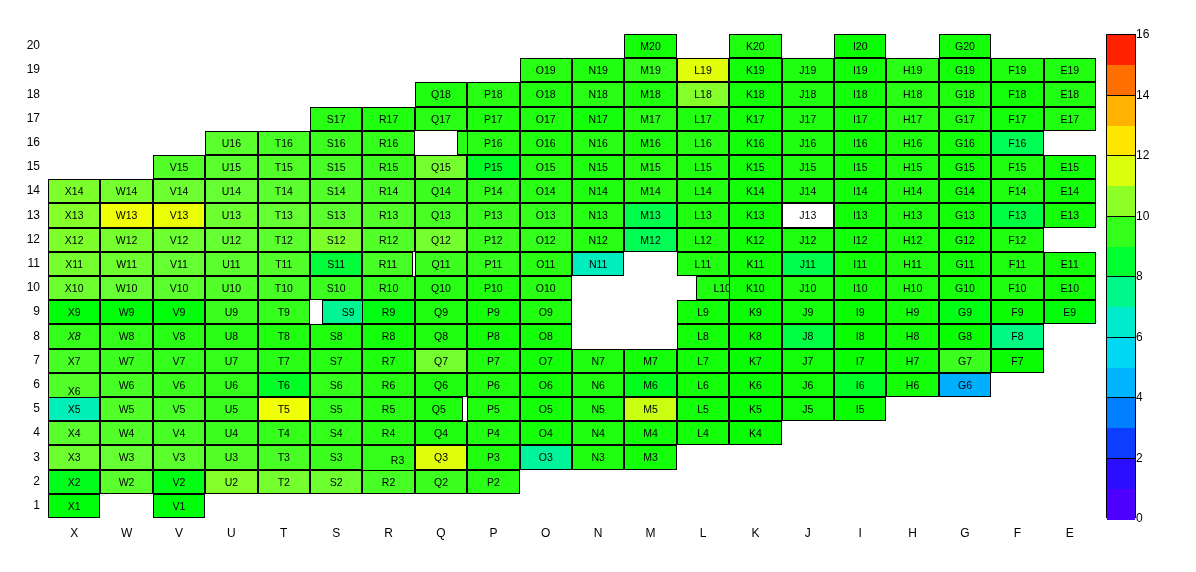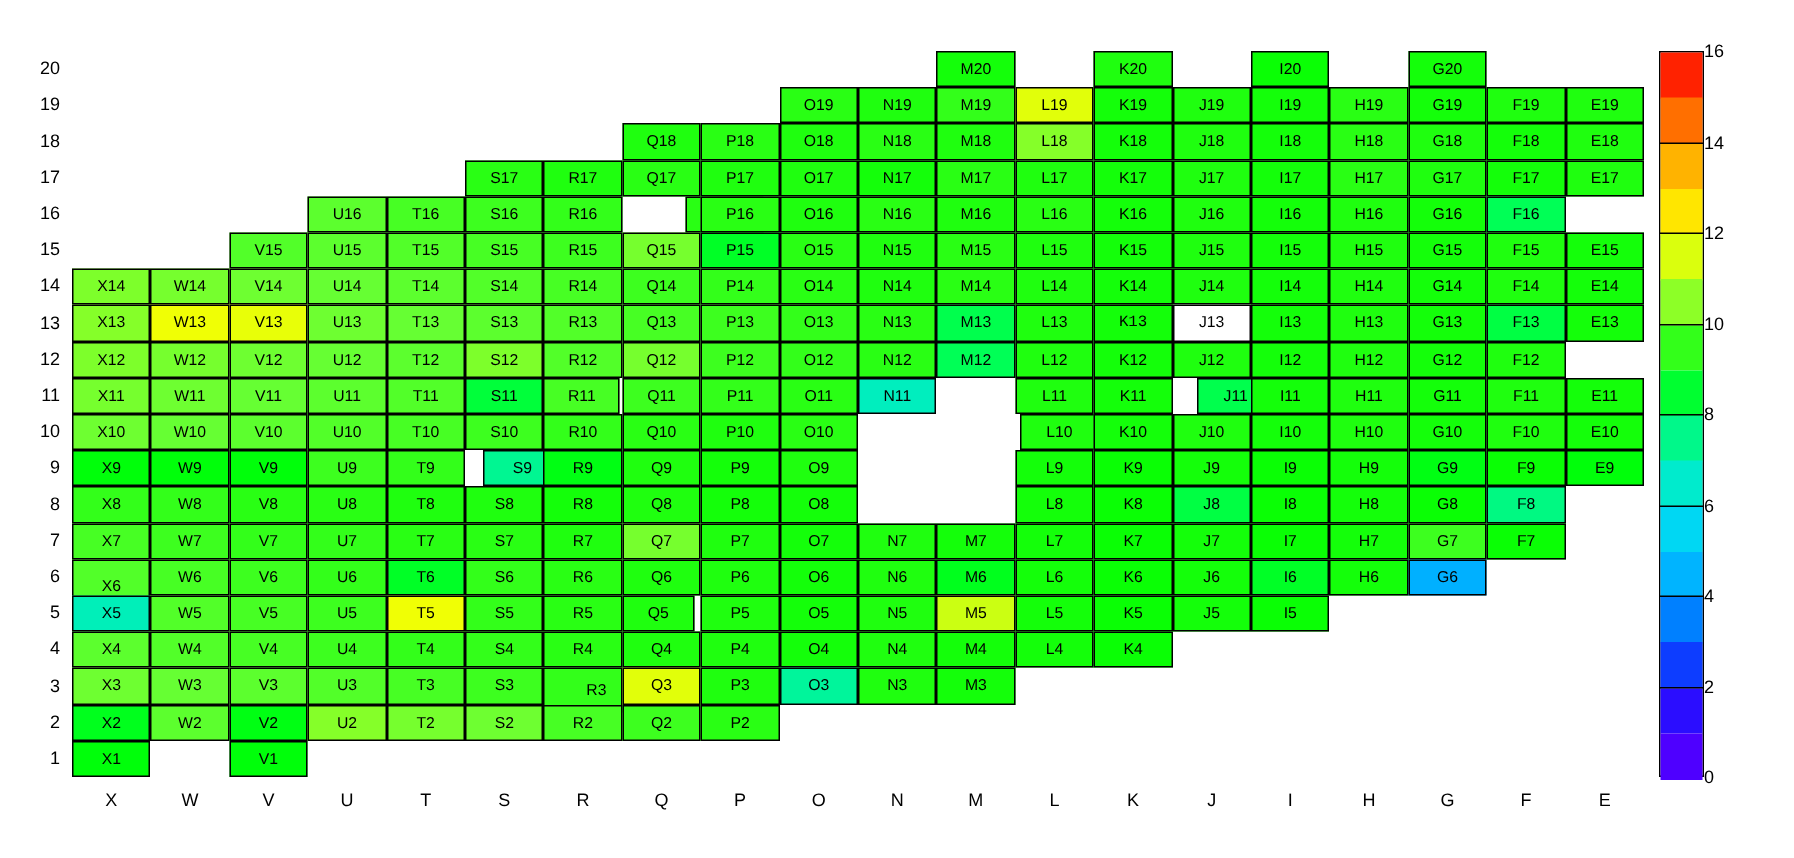--- a/index.html
+++ b/index.html
@@ -125,21 +125,21 @@
         <div class="cell" style="left: 157.2px; top: 169.4px; width: 52.4px; height: 24.2px; background: rgb(110, 255, 49);">U13</div>
         <div class="cell" style="left: 209.6px; top: 169.4px; width: 52.4px; height: 24.2px; background: rgb(102, 255, 51);">T13</div>
         <div class="cell" style="left: 262px; top: 169.4px; width: 52.4px; height: 24.2px; background: rgb(92, 255, 46);">S13</div>
         <div class="cell" style="left: 314.4px; top: 169.4px; width: 52.4px; height: 24.2px; background: rgb(82, 255, 41);">R13</div>
         <div class="cell" style="left: 366.8px; top: 169.4px; width: 52.4px; height: 24.2px; background: rgb(71, 255, 36);">Q13</div>
         <div class="cell" style="left: 419.2px; top: 169.4px; width: 52.4px; height: 24.2px; background: rgb(61, 255, 31);">P13</div>
         <div class="cell" style="left: 471.6px; top: 169.4px; width: 52.4px; height: 24.2px; background: rgb(51, 255, 26);">O13</div>
         <div class="cell" style="left: 524px; top: 169.4px; width: 52.4px; height: 24.2px; background: rgb(41, 255, 20);">N13</div>
         <div class="cell" style="left: 576.4px; top: 169.4px; width: 52.4px; height: 24.2px; background: rgb(0, 255, 77);">M13</div>
         <div class="cell" style="left: 628.8px; top: 169.4px; width: 52.4px; height: 24.2px; background: rgb(31, 255, 15);">L13</div>
-        <div class="cell" style="left: 681.2px; top: 169.4px; width: 52.4px; height: 24.2px; background: rgb(20, 255, 10); font-family: Liberation Mono, monospace;">K13</div>
+        <div class="cell" style="left: 681.2px; top: 169.4px; width: 52.4px; height: 24.2px; background: rgb(20, 255, 10);">K13</div>
         <div class="cell" style="left: 733.6px; top: 169.4px; width: 52.4px; height: 24.2px; background: rgb(255, 255, 255);">J13</div>
         <div class="cell" style="left: 786px; top: 169.4px; width: 52.4px; height: 24.2px; background: rgb(20, 255, 10);">I13</div>
         <div class="cell" style="left: 838.4px; top: 169.4px; width: 52.4px; height: 24.2px; background: rgb(31, 255, 15);">H13</div>
         <div class="cell" style="left: 890.8px; top: 169.4px; width: 52.4px; height: 24.2px; background: rgb(20, 255, 10);">G13</div>
         <div class="cell" style="left: 943.2px; top: 169.4px; width: 52.4px; height: 24.2px; background: rgb(0, 255, 67);">F13</div>
         <div class="cell" style="left: 995.6px; top: 169.4px; width: 52.4px; height: 24.2px; background: rgb(20, 255, 10);">E13</div>
         <div class="cell" style="left: 0px; top: 193.6px; width: 52.4px; height: 24.2px; background: rgb(125, 255, 43);">X12</div>
         <div class="cell" style="left: 52.4px; top: 193.6px; width: 52.4px; height: 24.2px; background: rgb(118, 255, 46);">W12</div>
         <div class="cell" style="left: 104.8px; top: 193.6px; width: 52.4px; height: 24.2px; background: rgb(110, 255, 49);">V12</div>
         <div class="cell" style="left: 157.2px; top: 193.6px; width: 52.4px; height: 24.2px; background: rgb(102, 255, 51);">U12</div>
@@ -164,37 +164,37 @@
         <div class="cell" style="left: 157.2px; top: 217.8px; width: 52.4px; height: 24.2px; background: rgb(92, 255, 46);">U11</div>
         <div class="cell" style="left: 209.6px; top: 217.8px; width: 52.4px; height: 24.2px; background: rgb(82, 255, 41);">T11</div>
         <div class="cell" style="left: 262px; top: 217.8px; width: 52.4px; height: 24.2px; background: rgb(0, 255, 58);">S11</div>
         <div class="cell" style="left: 314.4px; top: 217.8px; width: 51px; height: 24.2px; background: rgb(71, 255, 36); text-align: right;">R11</div>
         <div class="cell" style="left: 366.8px; top: 217.8px; width: 52.4px; height: 24.2px; background: rgb(61, 255, 31);">Q11</div>
         <div class="cell" style="left: 419.2px; top: 217.8px; width: 52.4px; height: 24.2px; background: rgb(51, 255, 26);">P11</div>
         <div class="cell" style="left: 471.6px; top: 217.8px; width: 52.4px; height: 24.2px; background: rgb(41, 255, 20);">O11</div>
         <div class="cell" style="left: 524px; top: 217.8px; width: 52.4px; height: 24.2px; background: rgb(0, 238, 190);">N11</div>
         <div class="cell" style="left: 628.8px; top: 217.8px; width: 52.4px; height: 24.2px; background: rgb(31, 255, 15);">L11</div>
         <div class="cell" style="left: 681.2px; top: 217.8px; width: 52.4px; height: 24.2px; background: rgb(20, 255, 10);">K11</div>
-        <div class="cell" style="left: 733.6px; top: 217.8px; width: 52.4px; height: 24.2px; background: rgb(0, 255, 77); margin-left: 16px;">J11</div>
+        <div class="cell" style="left: 733.6px; top: 217.8px; width: 52.4px; height: 24.2px; background: rgb(0, 255, 77);">J11</div>
         <div class="cell" style="left: 786px; top: 217.8px; width: 52.4px; height: 24.2px; background: rgb(20, 255, 10);">I11</div>
         <div class="cell" style="left: 838.4px; top: 217.8px; width: 52.4px; height: 24.2px; background: rgb(31, 255, 15);">H11</div>
         <div class="cell" style="left: 890.8px; top: 217.8px; width: 52.4px; height: 24.2px; background: rgb(20, 255, 10);">G11</div>
         <div class="cell" style="left: 943.2px; top: 217.8px; width: 52.4px; height: 24.2px; background: rgb(31, 255, 15);">F11</div>
         <div class="cell" style="left: 995.6px; top: 217.8px; width: 52.4px; height: 24.2px; background: rgb(20, 255, 10);">E11</div>
         <div class="cell" style="left: 0px; top: 242px; width: 52.4px; height: 24.2px; background: rgb(110, 255, 49);">X10</div>
         <div class="cell" style="left: 52.4px; top: 242px; width: 52.4px; height: 24.2px; background: rgb(102, 255, 51);">W10</div>
         <div class="cell" style="left: 104.8px; top: 242px; width: 52.4px; height: 24.2px; background: rgb(92, 255, 46);">V10</div>
         <div class="cell" style="left: 157.2px; top: 242px; width: 52.4px; height: 24.2px; background: rgb(82, 255, 41);">U10</div>
         <div class="cell" style="left: 209.6px; top: 242px; width: 52.4px; height: 24.2px; background: rgb(71, 255, 36);">T10</div>
         <div class="cell" style="left: 262px; top: 242px; width: 52.4px; height: 24.2px; background: rgb(61, 255, 31);">S10</div>
         <div class="cell" style="left: 314.4px; top: 242px; width: 52.4px; height: 24.2px; background: rgb(51, 255, 26);">R10</div>
         <div class="cell" style="left: 366.8px; top: 242px; width: 52.4px; height: 24.2px; background: rgb(41, 255, 20);">Q10</div>
         <div class="cell" style="left: 419.2px; top: 242px; width: 52.4px; height: 24.2px; background: rgb(31, 255, 15);">P10</div>
         <div class="cell" style="left: 471.6px; top: 242px; width: 52.4px; height: 24.2px; background: rgb(41, 255, 20);">O10</div>
-        <div class="cell" style="left: 632px; top: 242px; width: 52.4px; height: 24.2px; background: rgb(31, 255, 15);">L10</div>
+        <div class="cell" style="left: 648px; top: 242px; width: 52.4px; height: 24.2px; background: rgb(31, 255, 15);">L10</div>
         <div class="cell" style="left: 681.2px; top: 242px; width: 52.4px; height: 24.2px; background: rgb(20, 255, 10);">K10</div>
         <div class="cell" style="left: 733.6px; top: 242px; width: 52.4px; height: 24.2px; background: rgb(31, 255, 15);">J10</div>
         <div class="cell" style="left: 786px; top: 242px; width: 52.4px; height: 24.2px; background: rgb(20, 255, 10);">I10</div>
         <div class="cell" style="left: 838.4px; top: 242px; width: 52.4px; height: 24.2px; background: rgb(31, 255, 15);">H10</div>
         <div class="cell" style="left: 890.8px; top: 242px; width: 52.4px; height: 24.2px; background: rgb(20, 255, 10);">G10</div>
         <div class="cell" style="left: 943.2px; top: 242px; width: 52.4px; height: 24.2px; background: rgb(31, 255, 15);">F10</div>
         <div class="cell" style="left: 995.6px; top: 242px; width: 52.4px; height: 24.2px; background: rgb(20, 255, 10);">E10</div>
         <div class="cell" style="left: 0px; top: 266.2px; width: 52.4px; height: 24.2px; background: rgb(0, 255, 10);">X9</div>
         <div class="cell" style="left: 52.4px; top: 266.2px; width: 52.4px; height: 24.2px; background: rgb(0, 255, 10);">W9</div>
         <div class="cell" style="left: 104.8px; top: 266.2px; width: 52.4px; height: 24.2px; background: rgb(0, 255, 10);">V9</div>
@@ -206,21 +206,21 @@
         <div class="cell" style="left: 419.2px; top: 266.2px; width: 52.4px; height: 24.2px; background: rgb(20, 255, 10);">P9</div>
         <div class="cell" style="left: 471.6px; top: 266.2px; width: 52.4px; height: 24.2px; background: rgb(31, 255, 15);">O9</div>
         <div class="cell" style="left: 628.8px; top: 266.2px; width: 52.4px; height: 24.2px; background: rgb(20, 255, 10);">L9</div>
         <div class="cell" style="left: 681.2px; top: 266.2px; width: 52.4px; height: 24.2px; background: rgb(10, 255, 5);">K9</div>
         <div class="cell" style="left: 733.6px; top: 266.2px; width: 52.4px; height: 24.2px; background: rgb(20, 255, 10);">J9</div>
         <div class="cell" style="left: 786px; top: 266.2px; width: 52.4px; height: 24.2px; background: rgb(10, 255, 5);">I9</div>
         <div class="cell" style="left: 838.4px; top: 266.2px; width: 52.4px; height: 24.2px; background: rgb(20, 255, 10);">H9</div>
         <div class="cell" style="left: 890.8px; top: 266.2px; width: 52.4px; height: 24.2px; background: rgb(0, 255, 19);">G9</div>
         <div class="cell" style="left: 943.2px; top: 266.2px; width: 52.4px; height: 24.2px; background: rgb(10, 255, 5);">F9</div>
         <div class="cell" style="left: 995.6px; top: 266.2px; width: 52.4px; height: 24.2px; background: rgb(0, 255, 10);">E9</div>
-        <div class="cell" style="left: 0px; top: 290.4px; width: 52.4px; height: 24.2px; background: rgb(51, 255, 26);">X8</div>
+        <div class="cell" style="left: 0px; top: 290.4px; width: 52.4px; height: 24.2px; background: rgb(51, 255, 26); font-style: italic;">X8</div>
         <div class="cell" style="left: 52.4px; top: 290.4px; width: 52.4px; height: 24.2px; background: rgb(51, 255, 26);">W8</div>
         <div class="cell" style="left: 104.8px; top: 290.4px; width: 52.4px; height: 24.2px; background: rgb(41, 255, 20);">V8</div>
         <div class="cell" style="left: 157.2px; top: 290.4px; width: 52.4px; height: 24.2px; background: rgb(41, 255, 20);">U8</div>
         <div class="cell" style="left: 209.6px; top: 290.4px; width: 52.4px; height: 24.2px; background: rgb(31, 255, 15);">T8</div>
         <div class="cell" style="left: 262px; top: 290.4px; width: 52.4px; height: 24.2px; background: rgb(31, 255, 15);">S8</div>
         <div class="cell" style="left: 314.4px; top: 290.4px; width: 52.4px; height: 24.2px; background: rgb(20, 255, 10);">R8</div>
         <div class="cell" style="left: 366.8px; top: 290.4px; width: 52.4px; height: 24.2px; background: rgb(31, 255, 15);">Q8</div>
         <div class="cell" style="left: 419.2px; top: 290.4px; width: 52.4px; height: 24.2px; background: rgb(20, 255, 10);">P8</div>
         <div class="cell" style="left: 471.6px; top: 290.4px; width: 52.4px; height: 24.2px; background: rgb(20, 255, 10);">O8</div>
         <div class="cell" style="left: 628.8px; top: 290.4px; width: 52.4px; height: 24.2px; background: rgb(20, 255, 10);">L8</div>

